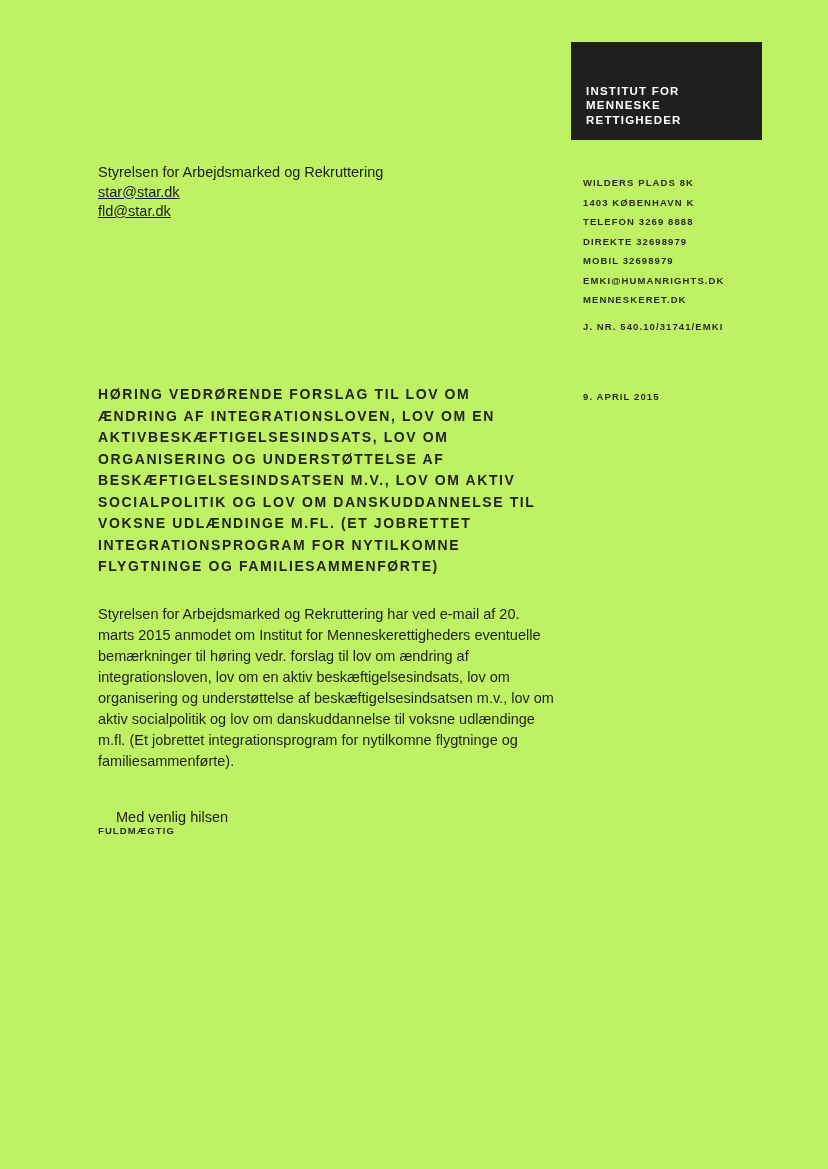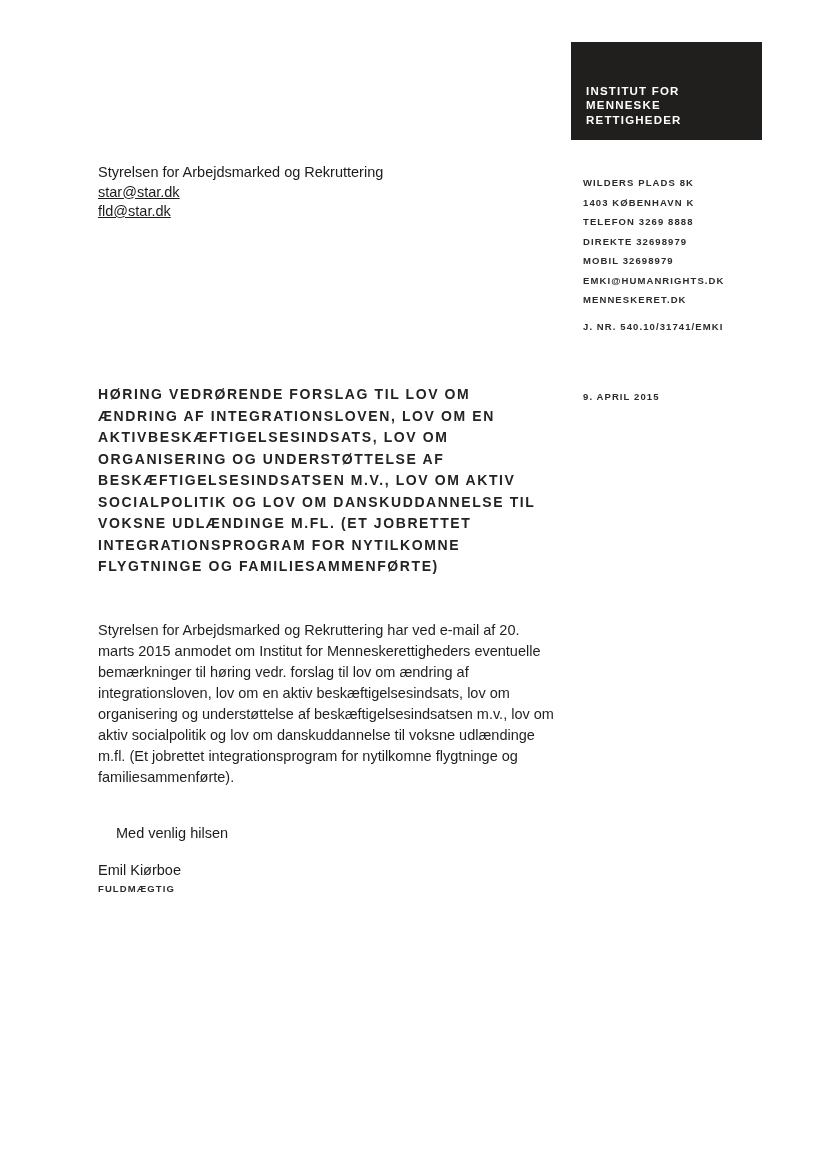--- a/index.html
+++ b/index.html
@@ -5,21 +5,21 @@
   html, body {
     margin: 0;
     padding: 0;
     background: #9a9a9a;
   }
   .page {
     position: relative;
     width: 828px;
     height: 1169px;
     margin: 0 auto;
-    background: #ffffff;
+    background: #bef264;
     font-family: "Liberation Sans", sans-serif;
     color: #1c1c1c;
     overflow: hidden;
   }
   .logo-box {
     position: absolute;
     left: 571px;
     top: 42px;
     width: 191px;
     height: 98px;
@@ -86,21 +86,21 @@
     position: absolute;
     left: 98px;
     top: 384px;
     width: 468px;
   }
   .heading {
     font-size: 14px;
     font-weight: bold;
     letter-spacing: 1.6px;
     line-height: 21.5px;
-    margin: 0 0 42px 0;
+    margin: 0 0 26px 0;
     max-width: 452px;
     color: #232323;
   }
   .para {
     font-size: 14.5px;
     line-height: 21px;
     margin: 0 8px 23px 0;
     color: #1f1f1f;
   }
   .closing {
@@ -150,17 +150,16 @@
   </div>
 
   <div class="jnr">J. NR. 540.10/31741/EMKI</div>
 
   <div class="date">9. APRIL 2015</div>
 
   <div class="main">
     <div class="heading">HØRING VEDRØRENDE FORSLAG TIL LOV OM ÆNDRING AF INTEGRATIONSLOVEN, LOV OM EN AKTIVBESKÆFTIGELSESINDSATS, LOV OM ORGANISERING OG UNDERSTØTTELSE AF BESKÆFTIGELSESINDSATSEN M.V., LOV OM AKTIV SOCIALPOLITIK OG LOV OM DANSKUDDANNELSE TIL VOKSNE UDLÆNDINGE M.FL. (ET JOBRETTET INTEGRATIONSPROGRAM FOR NYTILKOMNE FLYGTNINGE OG FAMILIESAMMENFØRTE)</div>
     <p class="para">Styrelsen for Arbejdsmarked og Rekruttering har ved e-mail af 20. marts 2015 anmodet om Institut for Menneskerettigheders eventuelle bemærkninger til høring vedr. forslag til lov om ændring af integrationsloven, lov om en aktiv beskæftigelsesindsats, lov om organisering og understøttelse af beskæftigelsesindsatsen m.v., lov om aktiv socialpolitik og lov om danskuddannelse til voksne udlændinge m.fl. (Et jobrettet integrationsprogram for nytilkomne flygtninge og familiesammenførte).</p>
     <div class="closing">Med venlig hilsen</div>
-    <div class="sig-name">Emil Kiørboe</div>
     <div class="sig-title">FULDMÆGTIG</div>
   </div>
 
 </div>
 
 </body></html>

